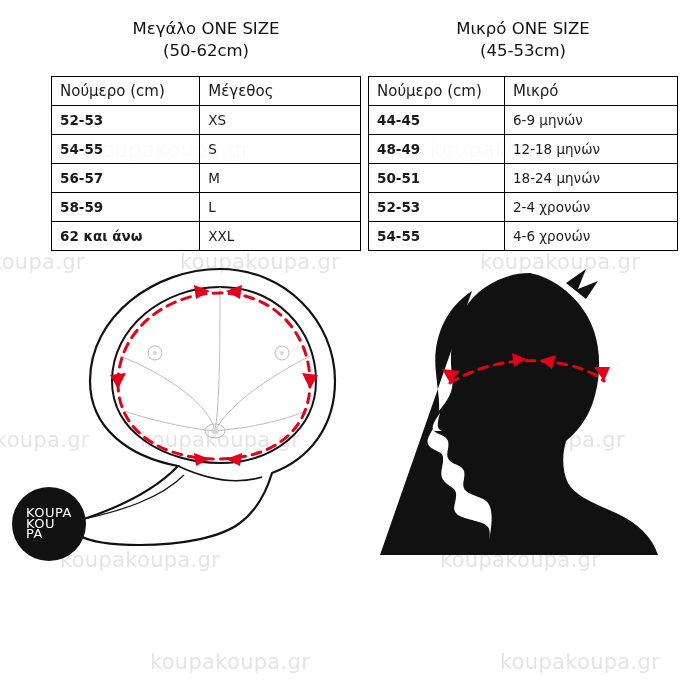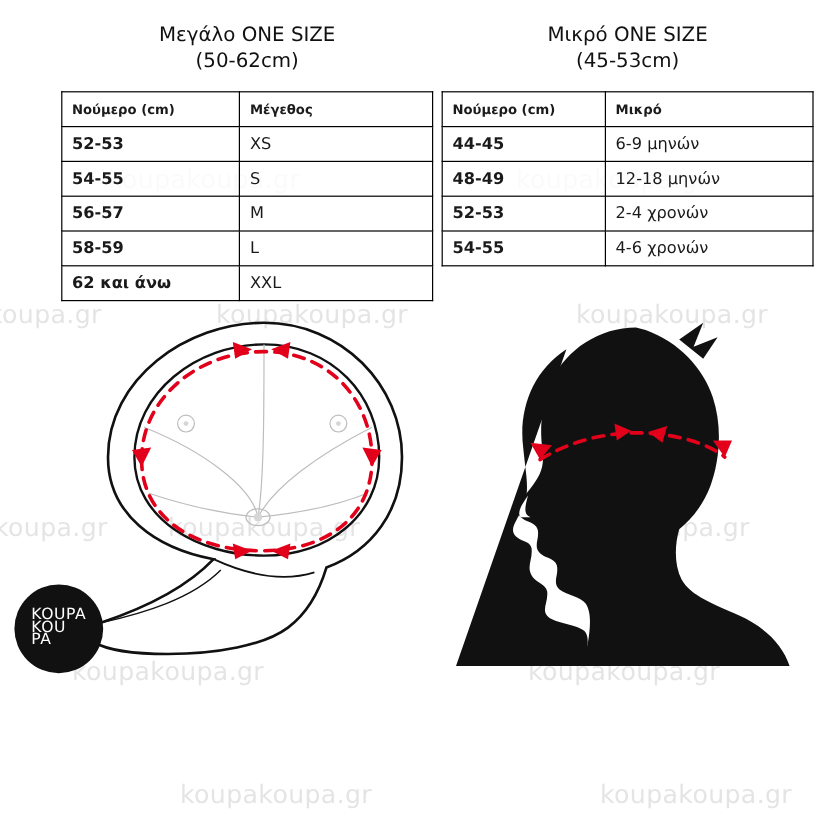--- a/index.html
+++ b/index.html
@@ -47,21 +47,21 @@
     background:rgba(255,255,255,.82);
   }
   table th, table td{
     border:1px solid #000;
     padding:4px 8px;
     font-size:13.5px;
     height:20px;
     text-align:left;
     font-family:"DejaVu Sans", sans-serif;
   }
-  table th{font-weight:bold;font-size:11px;}
+  table th{font-weight:normal;font-size:15px;}
   table td.first{font-weight:bold;}
   table td.second{font-weight:normal;}
   .tb-left th:first-child,.tb-left td:first-child{width:48%;}
   .tb-right th:first-child,.tb-right td:first-child{width:44%;}
 
   .paragraph{
     margin:22px 34px 0 34px;
     text-align:center;
     font-size:16px;
     line-height:24px;
@@ -167,20 +167,24 @@
           <th>Νούμερο (cm)</th>
           <th>Μικρό</th>
         </tr>
         <tr>
           <td class="first">44-45</td>
           <td class="second">6-9 μηνών</td>
         </tr>
         <tr>
           <td class="first">48-49</td>
           <td class="second">12-18 μηνών</td>
+        </tr>
+        <tr>
+          <td class="first">50-51</td>
+          <td class="second">18-24 μηνών</td>
         </tr>
         <tr>
           <td class="first">52-53</td>
           <td class="second">2-4 χρονών</td>
         </tr>
         <tr>
           <td class="first">54-55</td>
           <td class="second">4-6 χρονών</td>
         </tr>
       </tbody>

